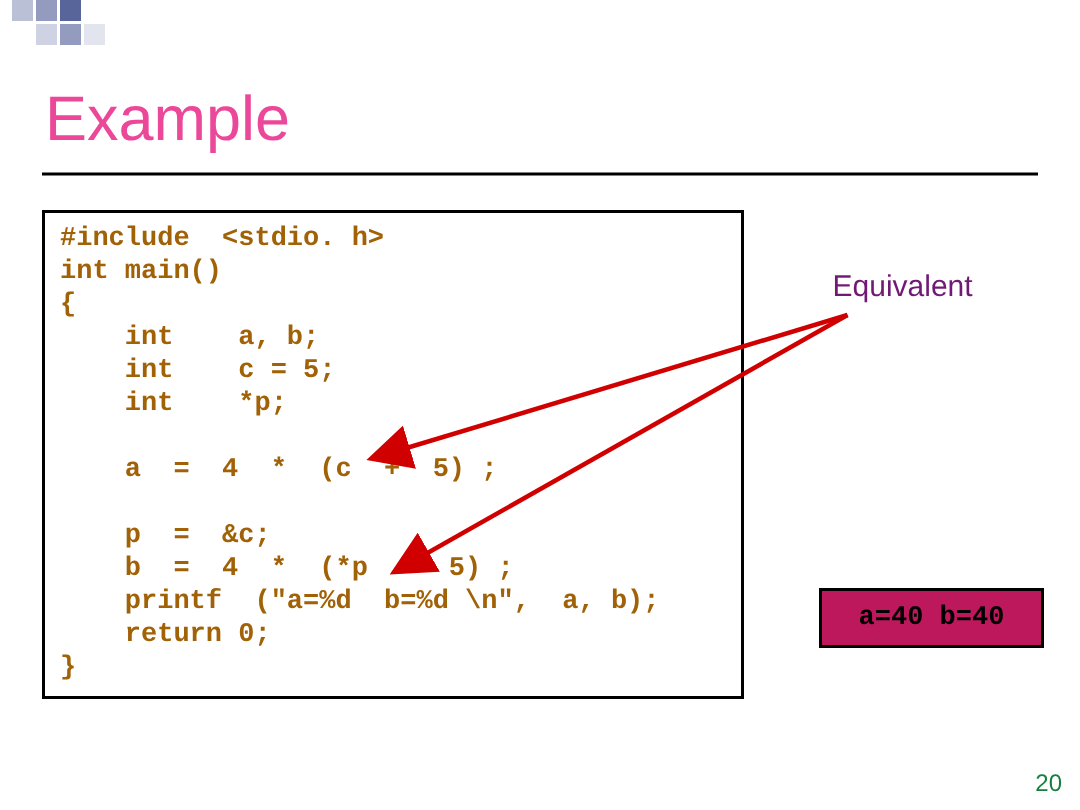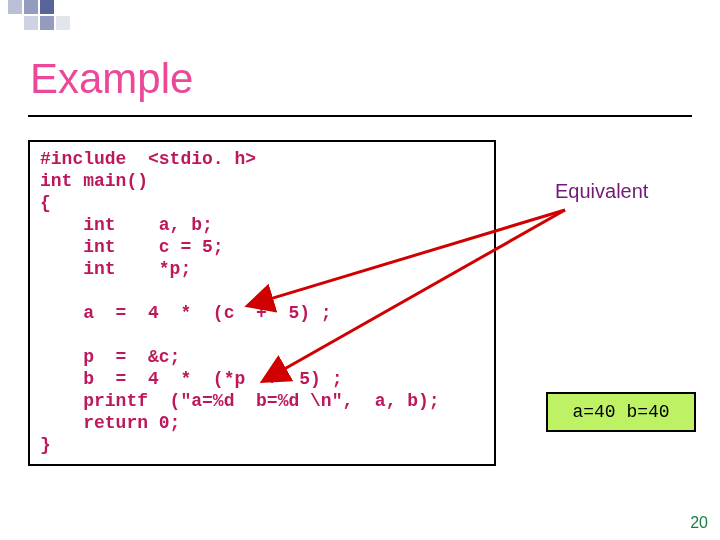--- a/index.html
+++ b/index.html
@@ -55,44 +55,44 @@
   }
   .code {
     position: absolute;
     left: 10px;
     top: 6px;
     font-family: "Courier New", Courier, monospace;
     font-weight: bold;
     font-size: 18px;
     line-height: 22px;
     white-space: pre;
-    color: #be185d;
+    color: #a16207;
   }
 
   .equiv {
     position: absolute;
     left: 555px;
     top: 180px;
     font-size: 20px;
     color: #701a75;
   }
 
   .outbox {
     position: absolute;
     left: 546px;
     top: 392px;
     width: 146px;
     height: 36px;
     border: 2px solid #000;
-    background: #bef264;
+    background: #be185d;
     display: flex;
     align-items: center;
     justify-content: center;
     font-family: "Courier New", Courier, monospace;
-    font-weight: normal;
+    font-weight: bold;
     font-size: 18px;
   }
 
   .pagenum {
     position: absolute;
     right: 12px;
     bottom: 8px;
     font-size: 16px;
     color: #15803d;
   }

